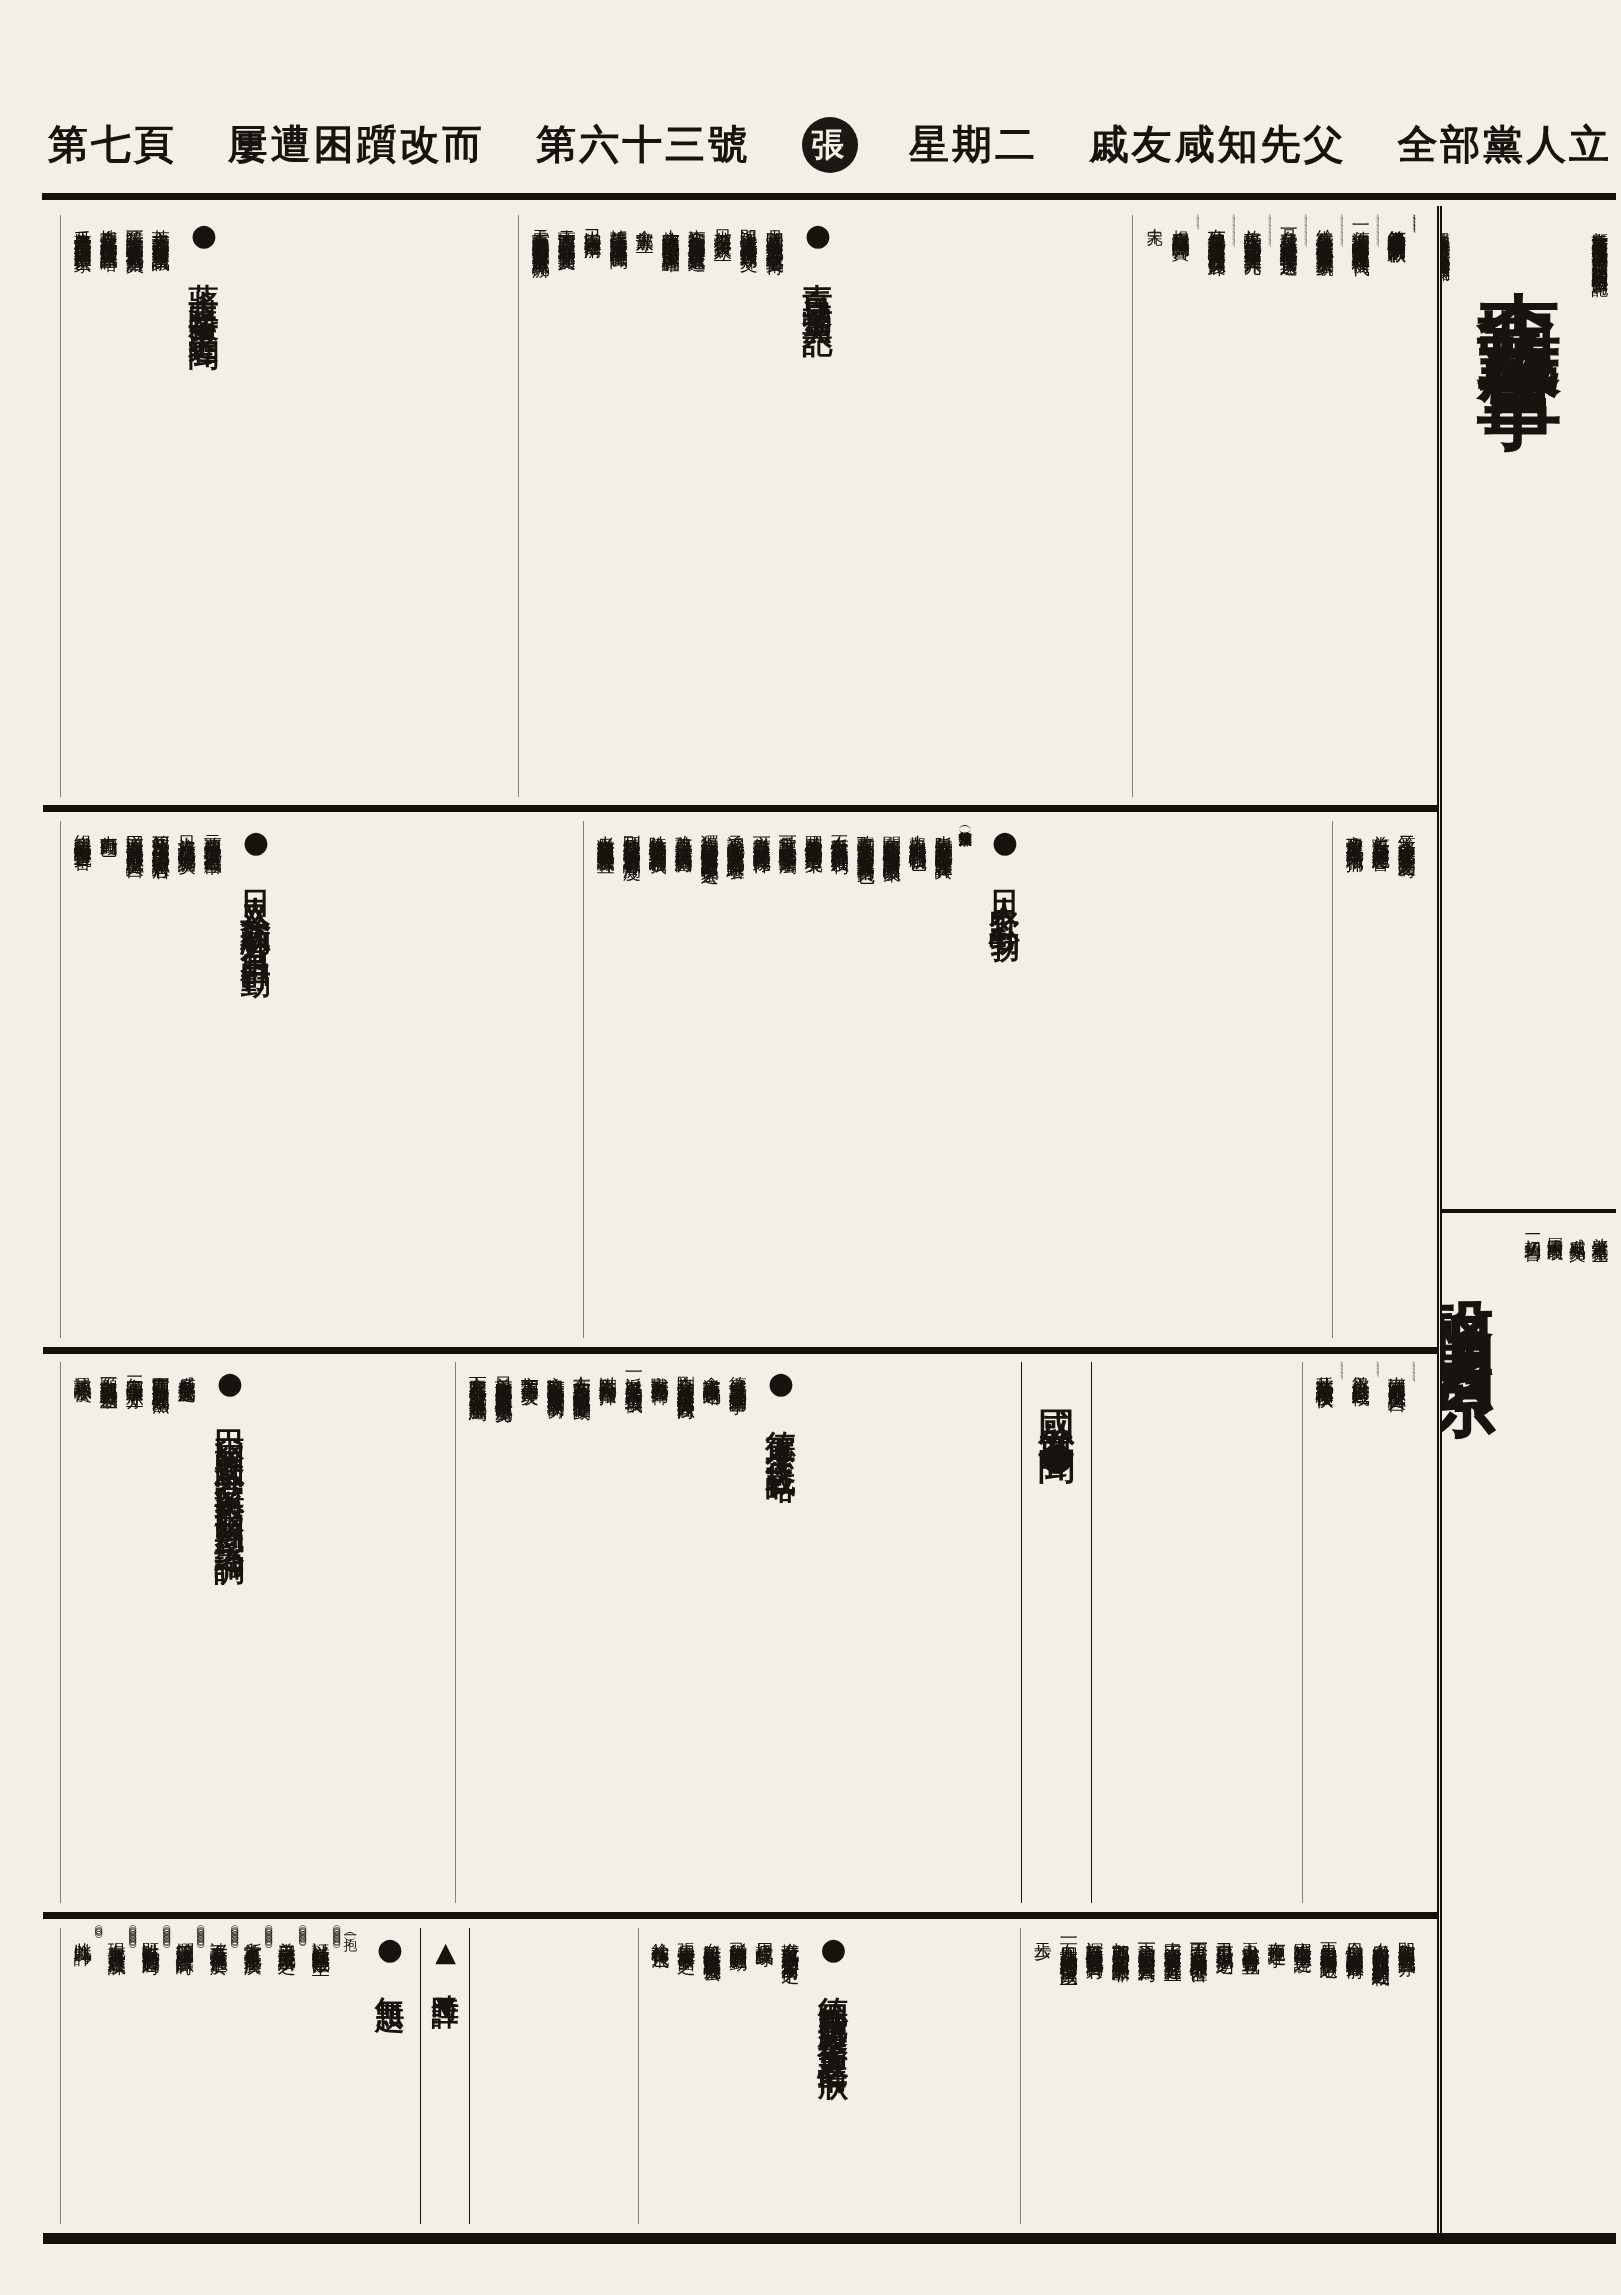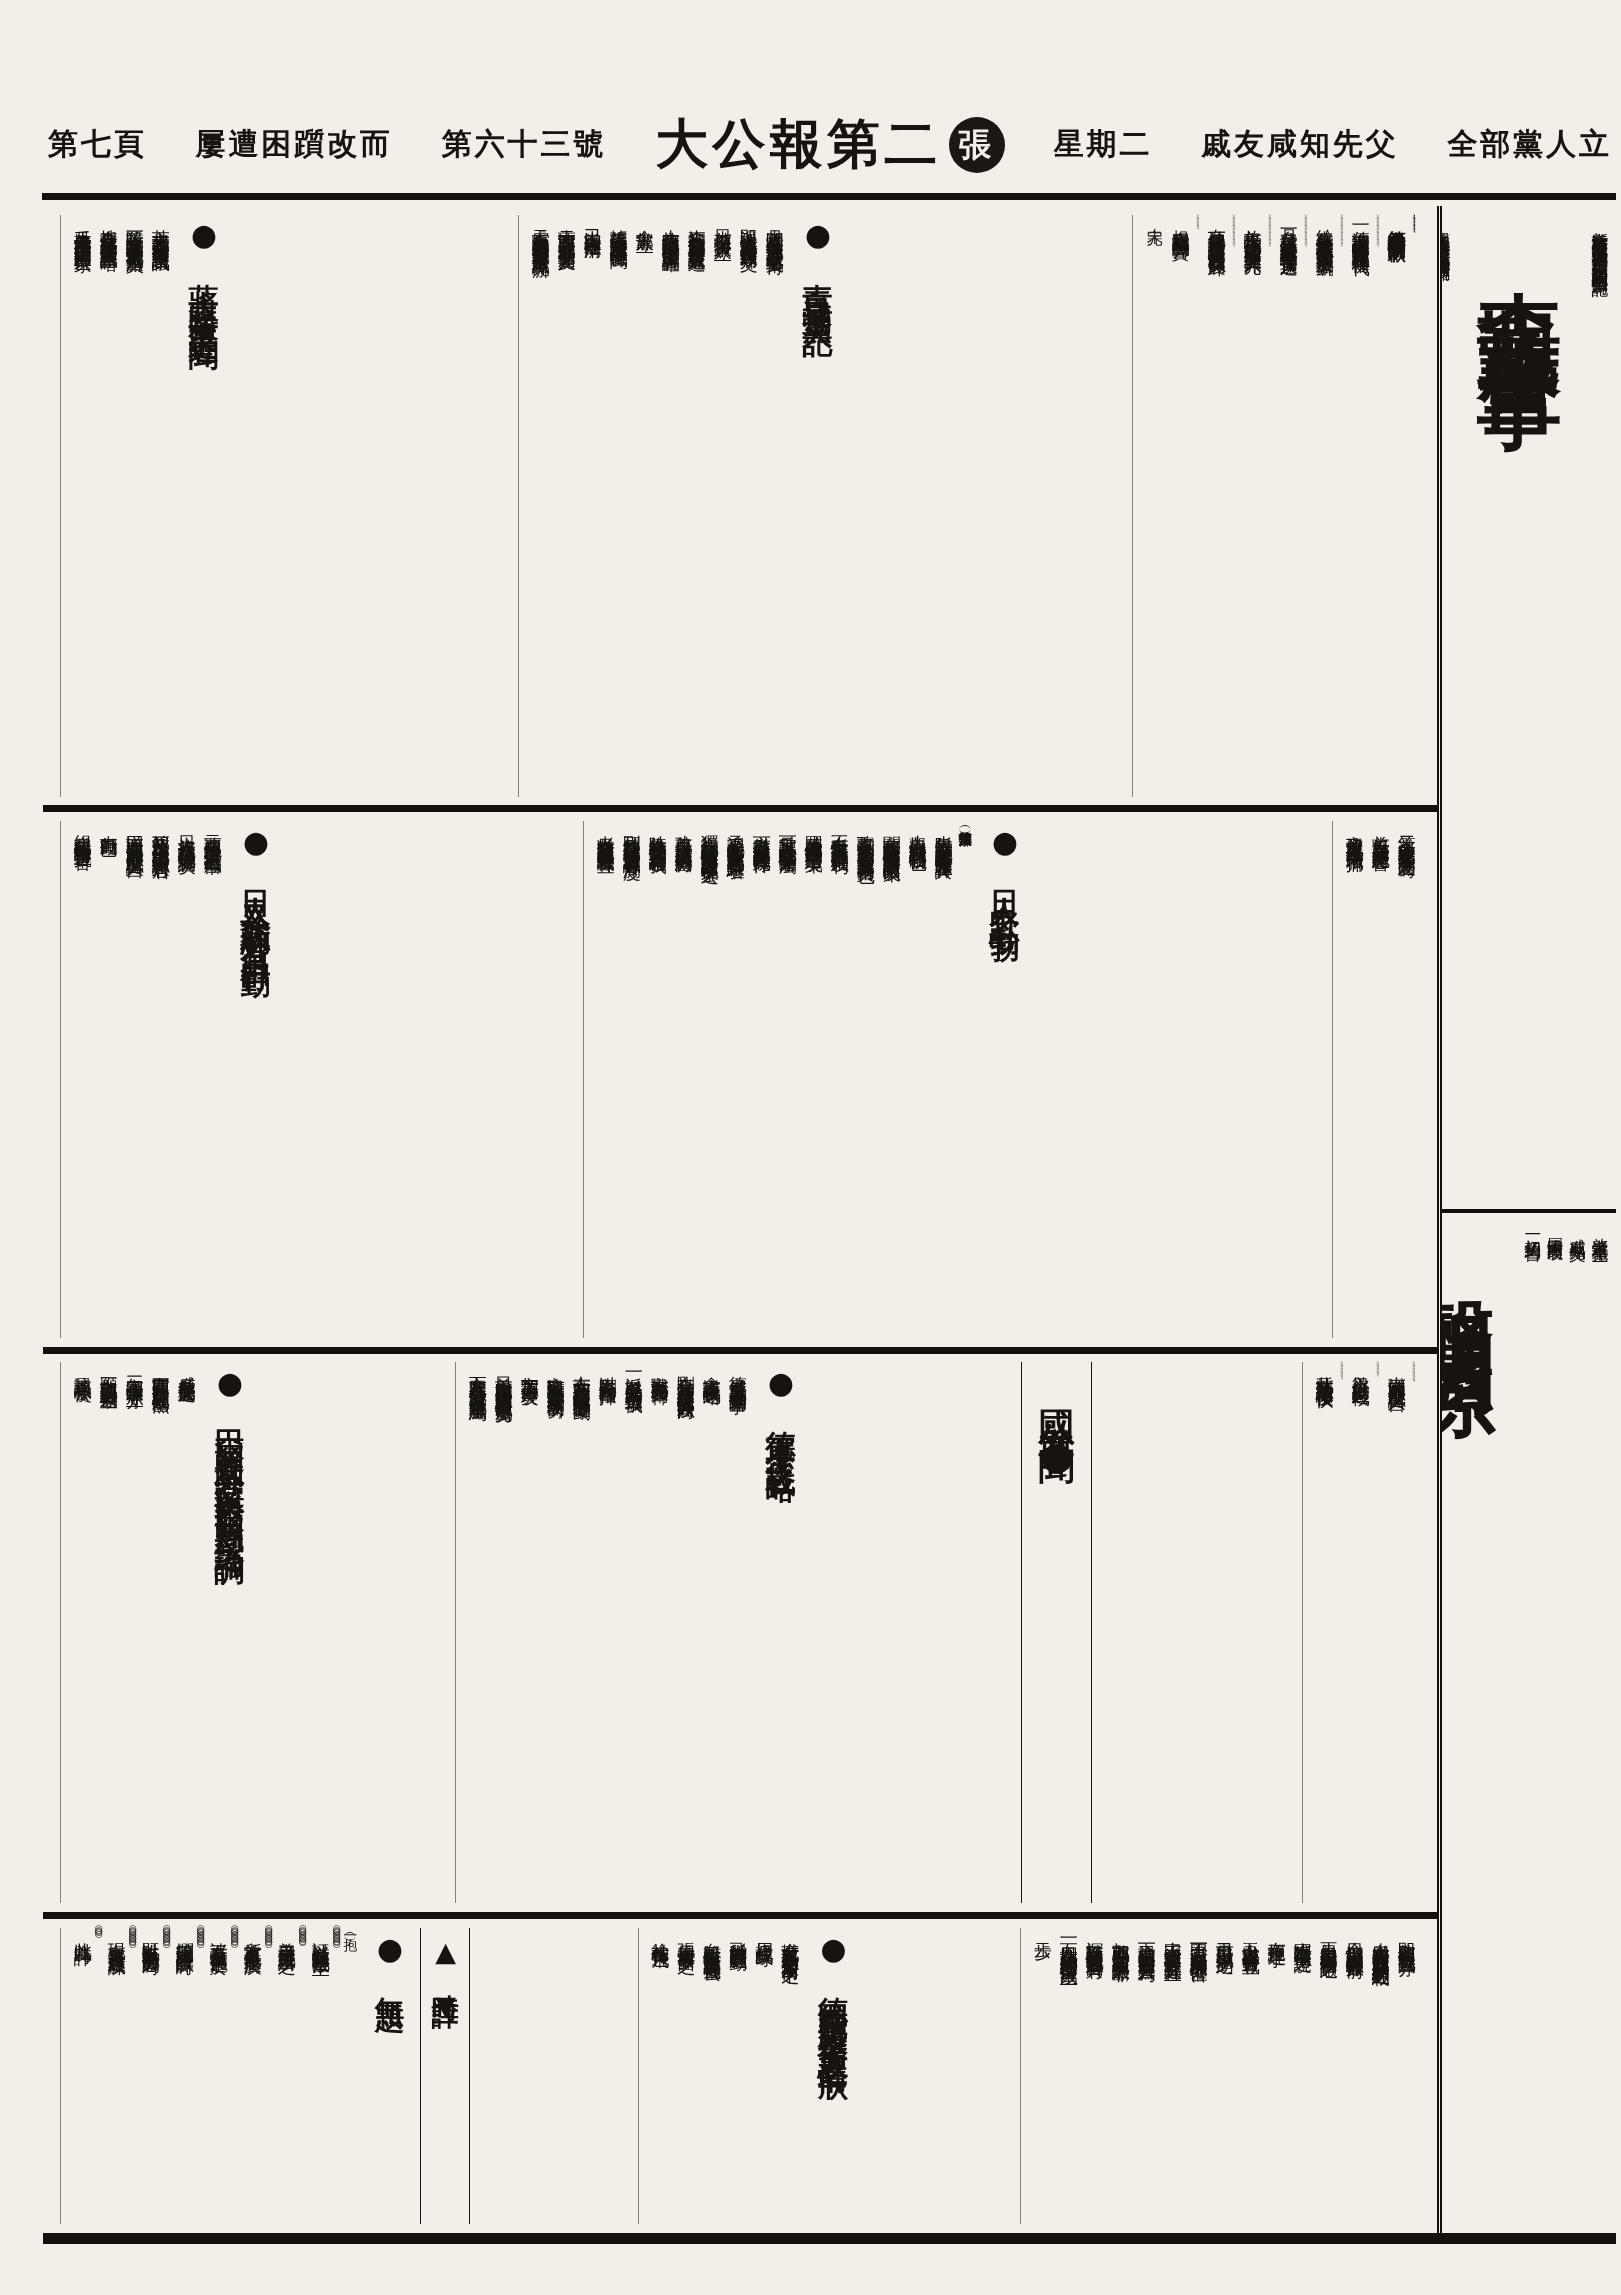--- a/index.html
+++ b/index.html
@@ -1,21 +1,21 @@
 <!DOCTYPE html>
 <html style="font-size:11.5px"><head>
 <meta charset="utf-8">
 <style>
   html,body{margin:0;padding:0;background:#c9c5bb;}
   .sheet{position:relative;width:1622px;height:2295px;background:#f1efe7;
          font-family:"DejaVu Sans",sans-serif;color:#17140f;overflow:hidden;}
   
   .hdr{position:absolute;top:99px;left:48px;width:1564px;height:91px;
        display:flex;flex-direction:row-reverse;justify-content:space-between;align-items:center;}
-  .hdr-item{font-size:30px;font-weight:700;letter-spacing:2.9px;white-space:nowrap;}
+  .hdr-item{font-size:40px;font-weight:700;letter-spacing:2.9px;white-space:nowrap;}
   .masthead{font-size:53px;font-weight:900;letter-spacing:4.3px;display:flex;align-items:center;gap:7.2px;}
   .seal{display:inline-block;width:56px;height:56px;border-radius:50%;background:#1b1813;color:#f1efe7;
         font-size:33px;line-height:56px;text-align:center;font-weight:900;}
   .rule-top{position:absolute;top:193px;left:42px;width:1574px;height:7.2px;background:#14110c;}
   
   .content{position:absolute;top:206px;left:43px;width:1573px;height:2027px;
            border-bottom:11.5px solid #14110c;display:flex;}
   .main{flex:1 1 auto;display:flex;flex-direction:column;min-width:0;}
   .hrule{height:7.2px;background:#14110c;}
   
@@ -50,21 +50,20 @@
 </head>
 <body>
 
 <div class="sheet">
 
   <div class="hdr">
     <span class="hdr-item">全部黨人立</span>
     <span class="hdr-item">戚友咸知先父</span>
     <span class="hdr-item">星期二</span>
     <span class="masthead">
-      <span>大公報第二</span>
       <span class="seal">張</span>
     </span>
     <span class="hdr-item">第六十三號</span>
     <span class="hdr-item">屢遭困躓改而</span>
     <span class="hdr-item">第七頁</span>
   </div>
   <div class="rule-top"></div>
 
   <div class="content">
 

